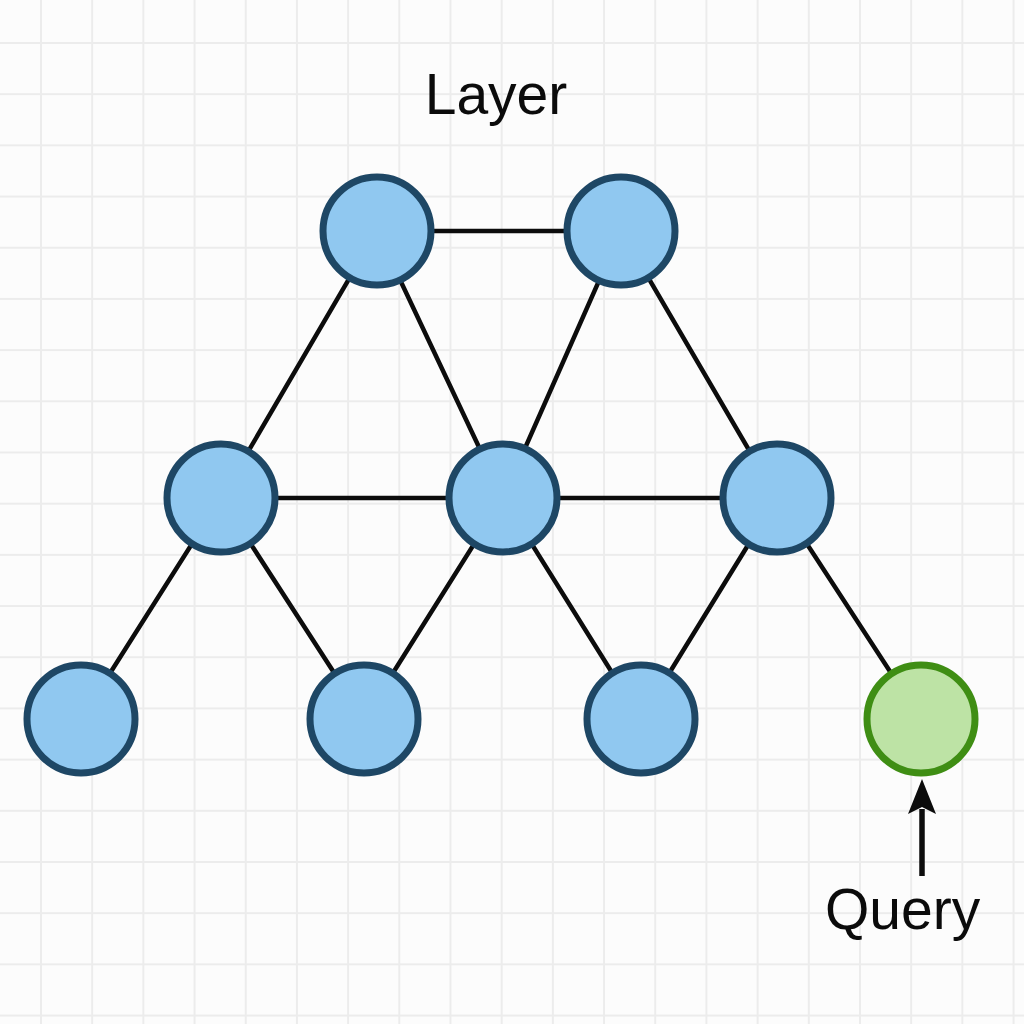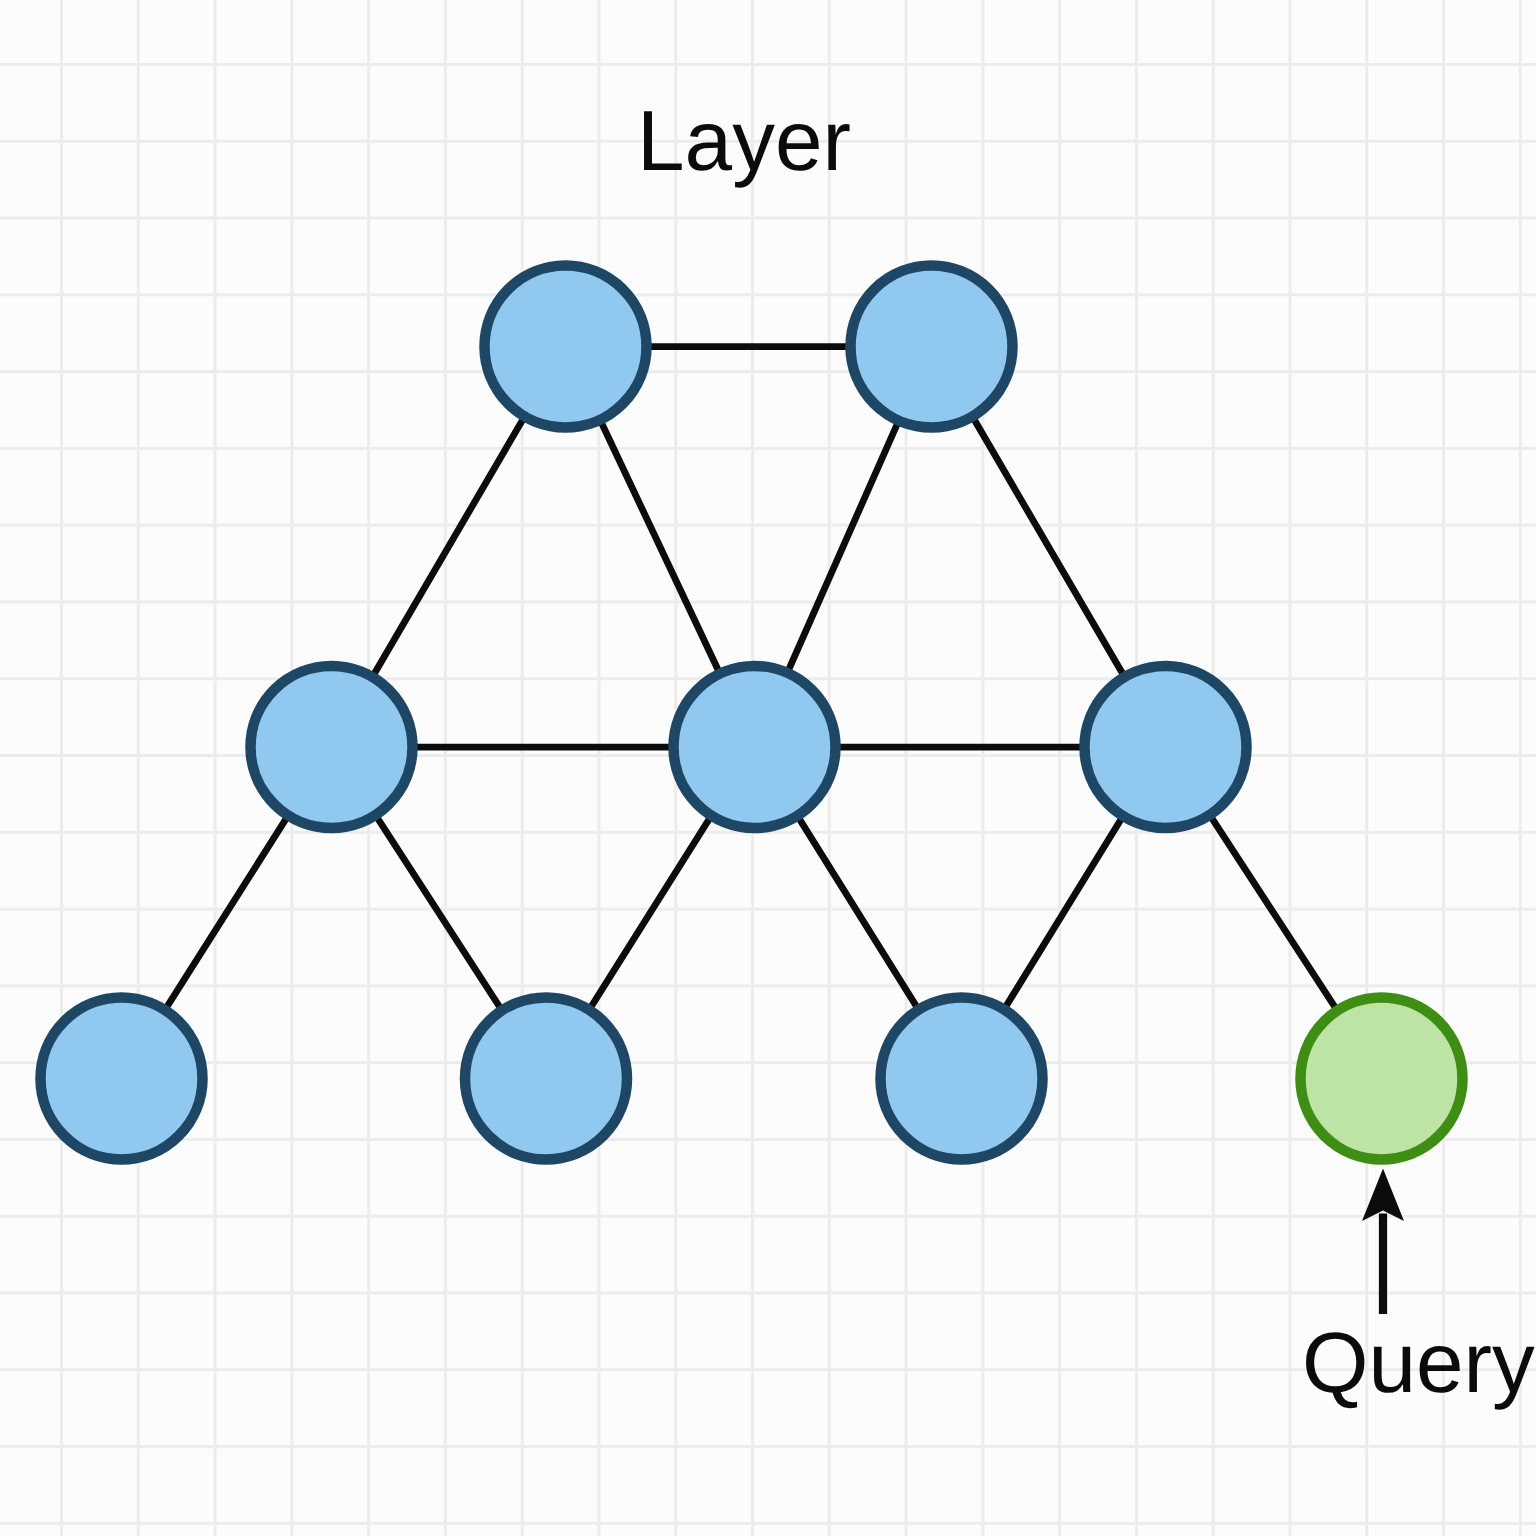--- a/index.html
+++ b/index.html
@@ -52,21 +52,20 @@
     white-space: nowrap;
   }
   .layer-label {
     left: 496px;
     top: 66px;
     transform: translateX(-50%);
   }
   .query-label {
     left: 825px;
     top: 881px;
-    margin-left: 43px;
   }
 </style>
 </head>
 <body>
 
 <div class="stage">
   <svg class="graph" viewBox="0 0 1024 1024">
       <line x1="377" y1="231" x2="621" y2="231" class="edge"></line>
       <line x1="377" y1="231" x2="221" y2="498" class="edge"></line>
       <line x1="377" y1="231" x2="503" y2="498" class="edge"></line>

